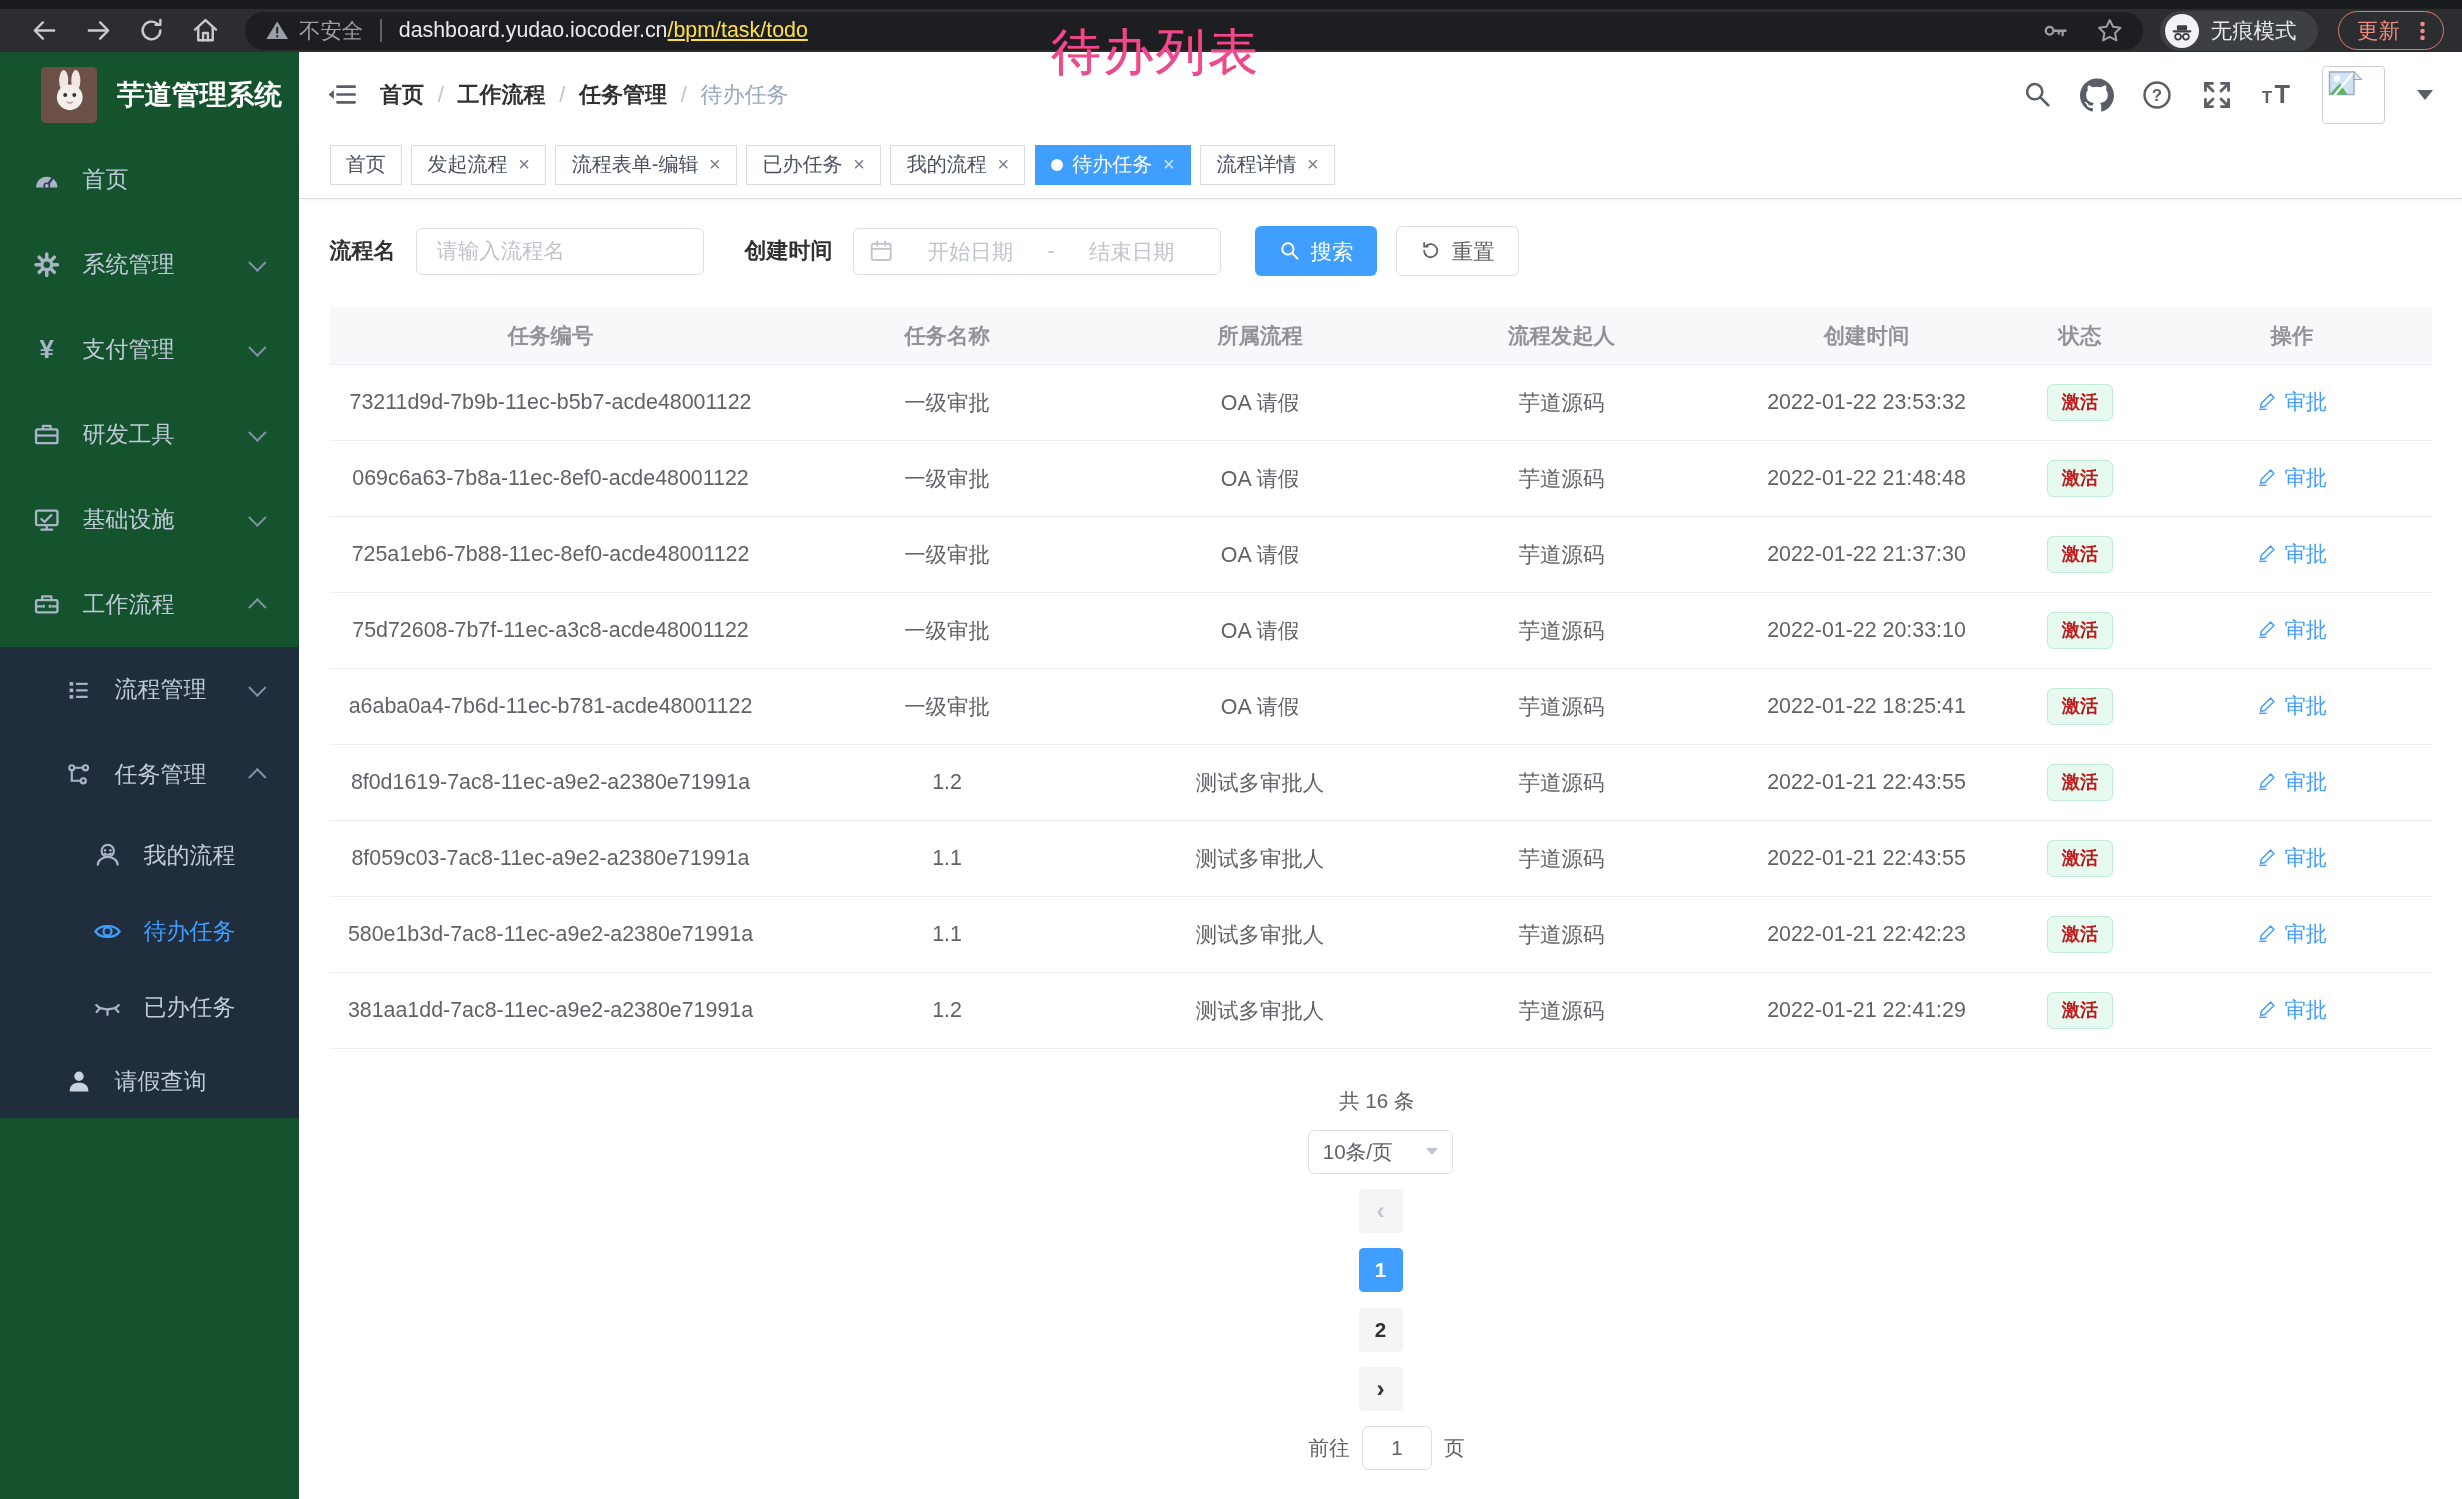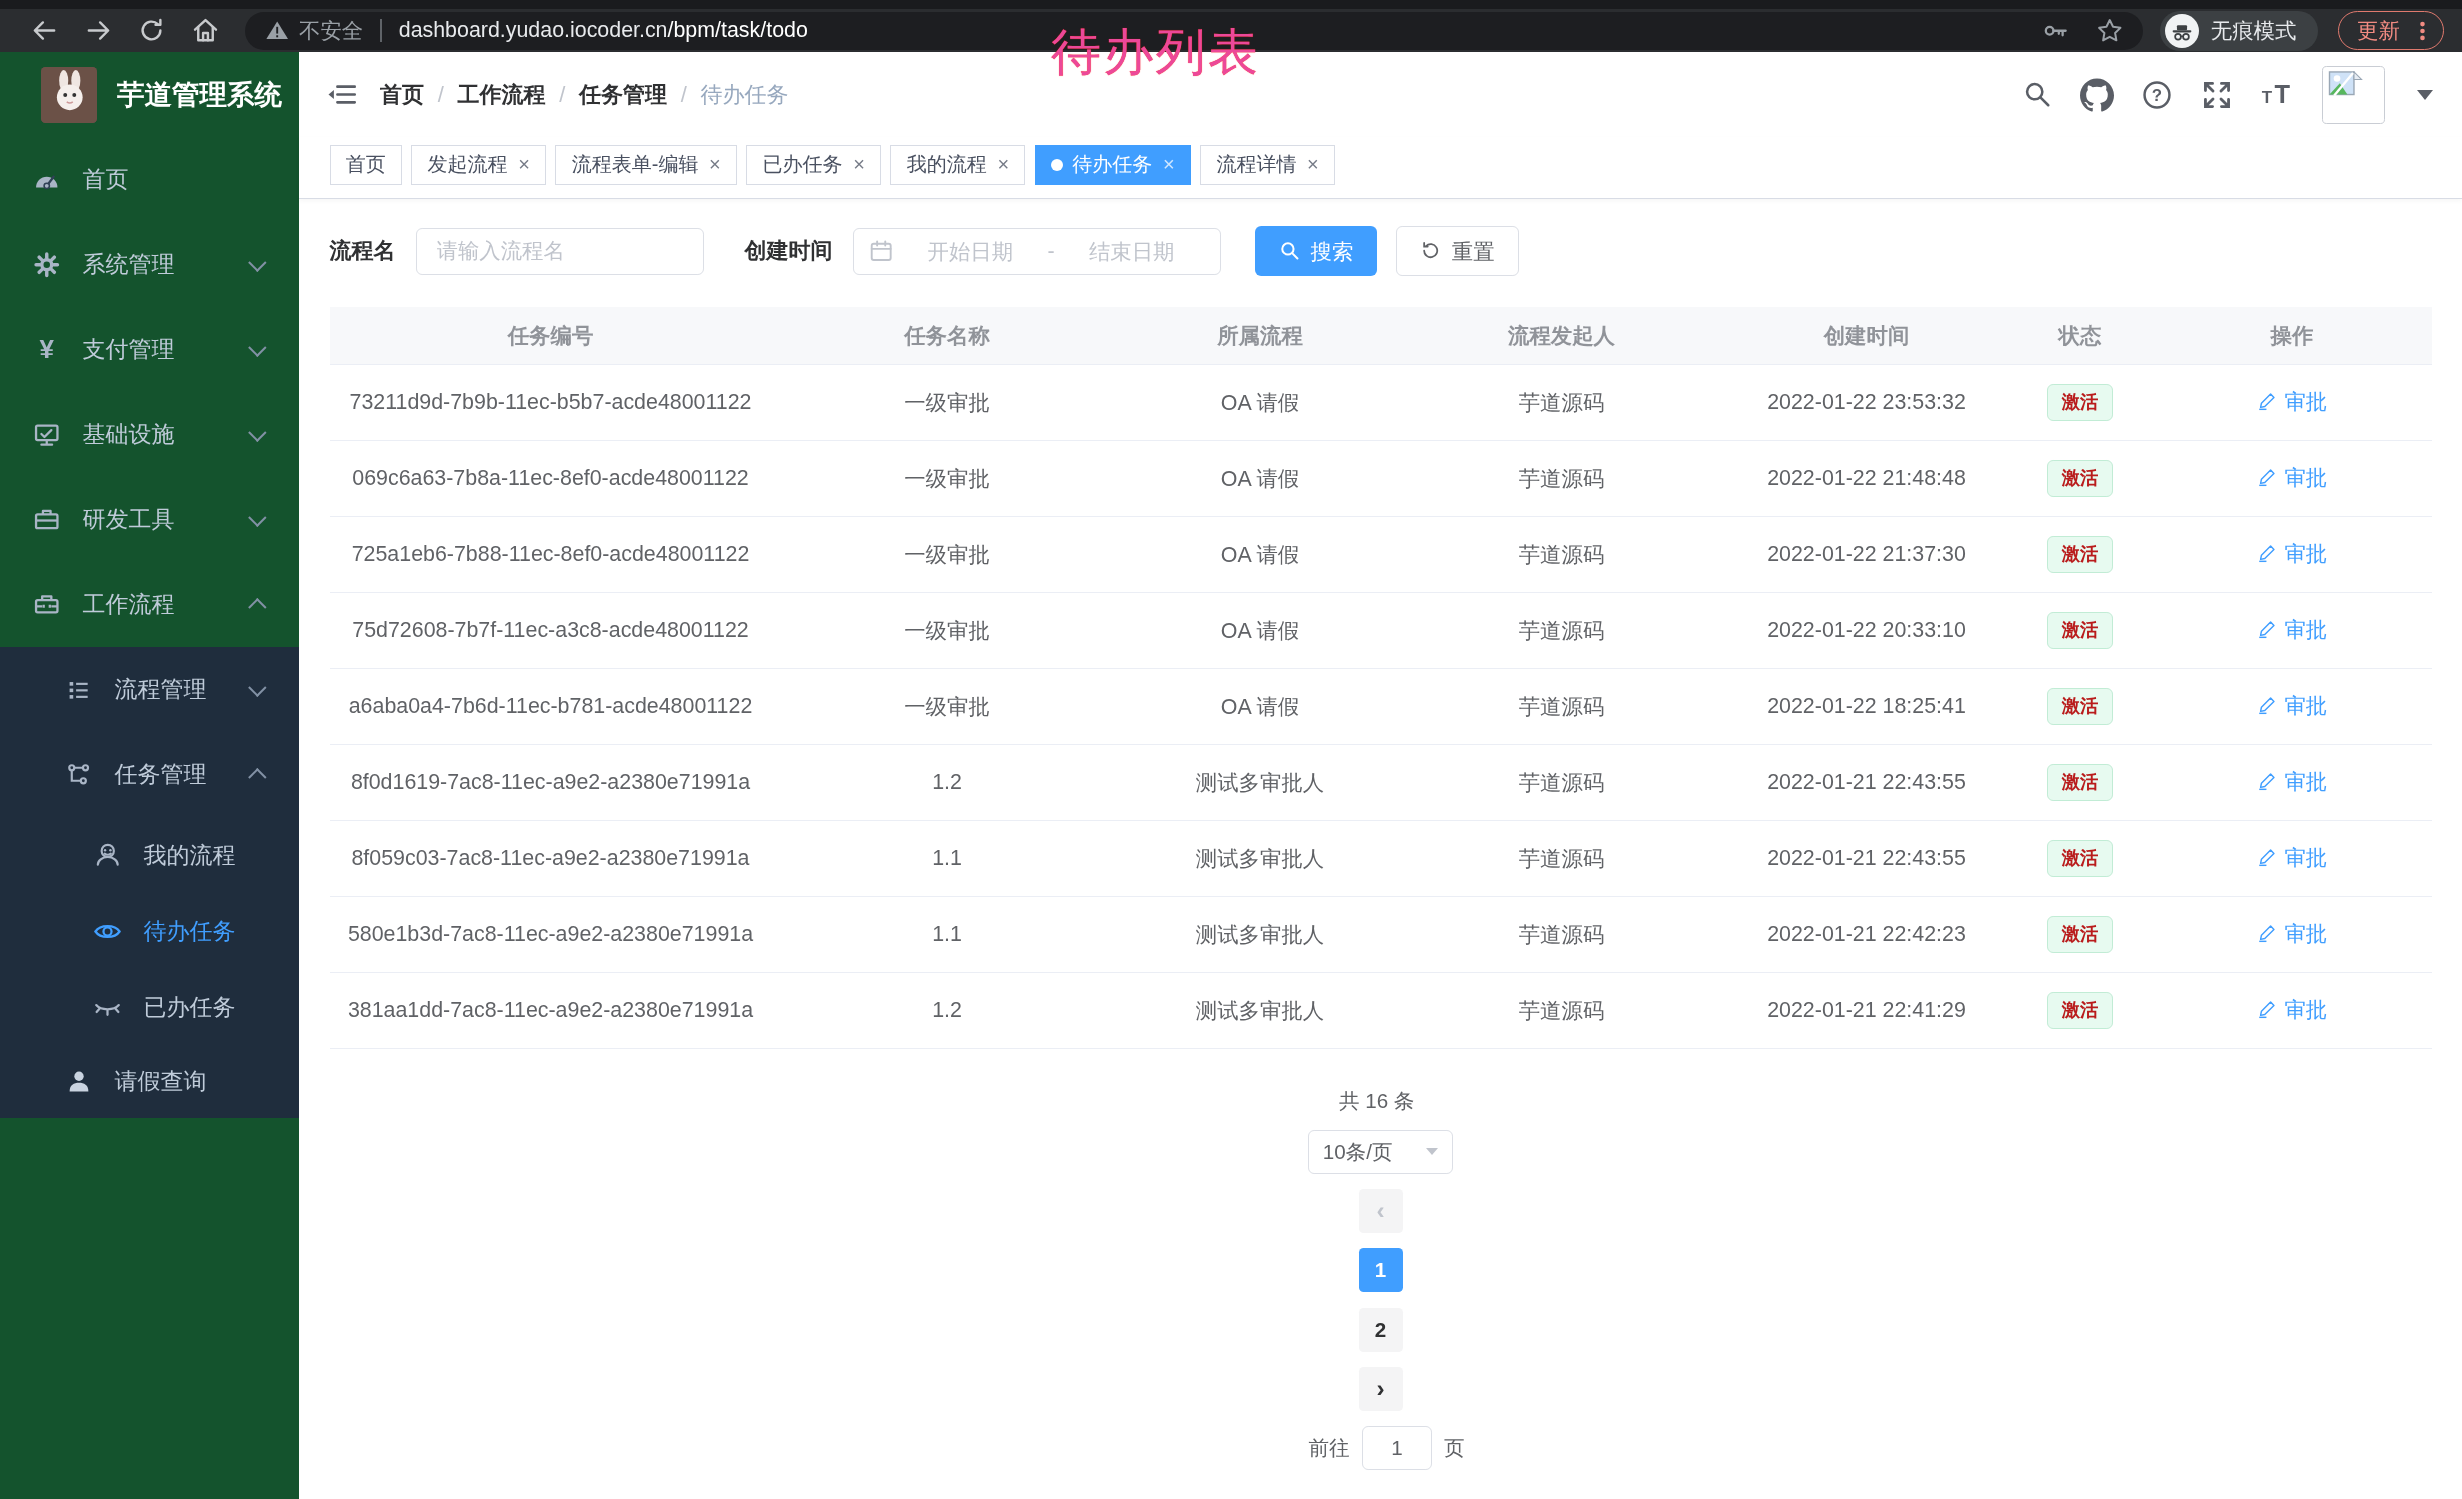--- a/index.html
+++ b/index.html
@@ -9,21 +9,21 @@
 
   
   .browser-bar{position:absolute;top:0;left:0;width:100%;height:52px;background:#2b2d30;z-index:5;}
   .frame-strip{position:absolute;top:0;left:0;width:100%;height:9.2px;background:#1a1b1e;}
   .toolbar{position:absolute;top:9.2px;left:0;right:0;height:43px;display:flex;align-items:center;padding:0 18.3px;}
   .nav-ic{color:#c8cacd;margin:0 12.2px;flex:none;}
   .omnibox{flex:1;height:38px;margin:0 17px 0 13.7px;background:#1d1e21;border-radius:20px;
     display:flex;align-items:center;padding:0 20px;color:#9aa0a6;font-size:21.4px;min-width:0;}
   .omni-divider{width:1.5px;height:23px;background:#5f6368;margin:0 17px;flex:none;}
   .url-host{color:#e8eaed;white-space:nowrap;}
-  .url-path{color:#ffffff;white-space:nowrap;}
+  .url-path{color:#fde047;white-space:nowrap;text-decoration:underline;}
   .omni-spacer{flex:1;}
   .omni-right{display:flex;align-items:center;gap:26px;color:#9aa0a6;}
   .incog-chip{height:40px;border-radius:21.4px;background:#3c4043;color:#e8eaed;display:flex;
     align-items:center;gap:12.2px;padding:0 21.4px 0 4.6px;font-size:21.4px;flex:none;}
   .incog-circle{width:34px;height:34px;border-radius:50%;background:#f1f3f4;display:flex;
     align-items:center;justify-content:center;}
   .update-pill{height:37px;border:1.5px solid #e07a6e;border-radius:20px;color:#f28b82;display:flex;
     align-items:center;gap:10.7px;padding:0 9.2px 0 18.3px;font-size:21.4px;margin-left:20px;flex:none;}
 
   
@@ -254,39 +254,39 @@
           <svg width="27.5" height="27.5" viewBox="0 0 36 36" style="font-size:30px">
               <text x="18" y="29" text-anchor="middle" font-size="34" font-weight="700" fill="#a9b5c6">¥</text>
             </svg>
         </span>
         <span>支付管理</span>
         <span class="chev down"></span>
       </div>
 
       <div class="menu-item">
         <span class="mi-icon">
+          <svg width="27.5" height="27.5" viewBox="0 0 36 36" fill="none" stroke="#a9b5c6" stroke-width="3" stroke-linejoin="round">
+              <rect x="4" y="11" width="28" height="18" rx="2"></rect>
+              <path d="M13 11 V6.5 h10 V11"></path>
+              <path d="M4 19 h28"></path>
+            </svg>
+        </span>
+        <span>研发工具</span>
+        <span class="chev down"></span>
+      </div>
+
+      <div class="menu-item">
+        <span class="mi-icon">
           <svg width="27.5" height="27.5" viewBox="0 0 36 36" fill="none" stroke="#a9b5c6" stroke-width="3" stroke-linecap="round" stroke-linejoin="round">
               <rect x="4" y="6" width="28" height="19" rx="2"></rect>
               <path d="M11 17 l4 4 9 -9"></path>
               <path d="M18 25 v5 M11 31 h14"></path>
             </svg>
         </span>
         <span>基础设施</span>
-        <span class="chev down"></span>
-      </div>
-
-      <div class="menu-item">
-        <span class="mi-icon">
-          <svg width="27.5" height="27.5" viewBox="0 0 36 36" fill="none" stroke="#a9b5c6" stroke-width="3" stroke-linejoin="round">
-              <rect x="4" y="11" width="28" height="18" rx="2"></rect>
-              <path d="M13 11 V6.5 h10 V11"></path>
-              <path d="M4 19 h28"></path>
-            </svg>
-        </span>
-        <span>研发工具</span>
         <span class="chev down"></span>
       </div>
 
       <div class="menu-item">
         <span class="mi-icon">
           <svg width="27.5" height="27.5" viewBox="0 0 36 36" fill="none" stroke="#a9b5c6" stroke-width="3" stroke-linejoin="round">
               <rect x="4" y="12" width="28" height="16" rx="2"></rect>
               <path d="M12 12 V7 h12 v5"></path>
               <path d="M4 20 h8 M24 20 h8 M14 18 v4 M22 18 v4"></path>
             </svg>

